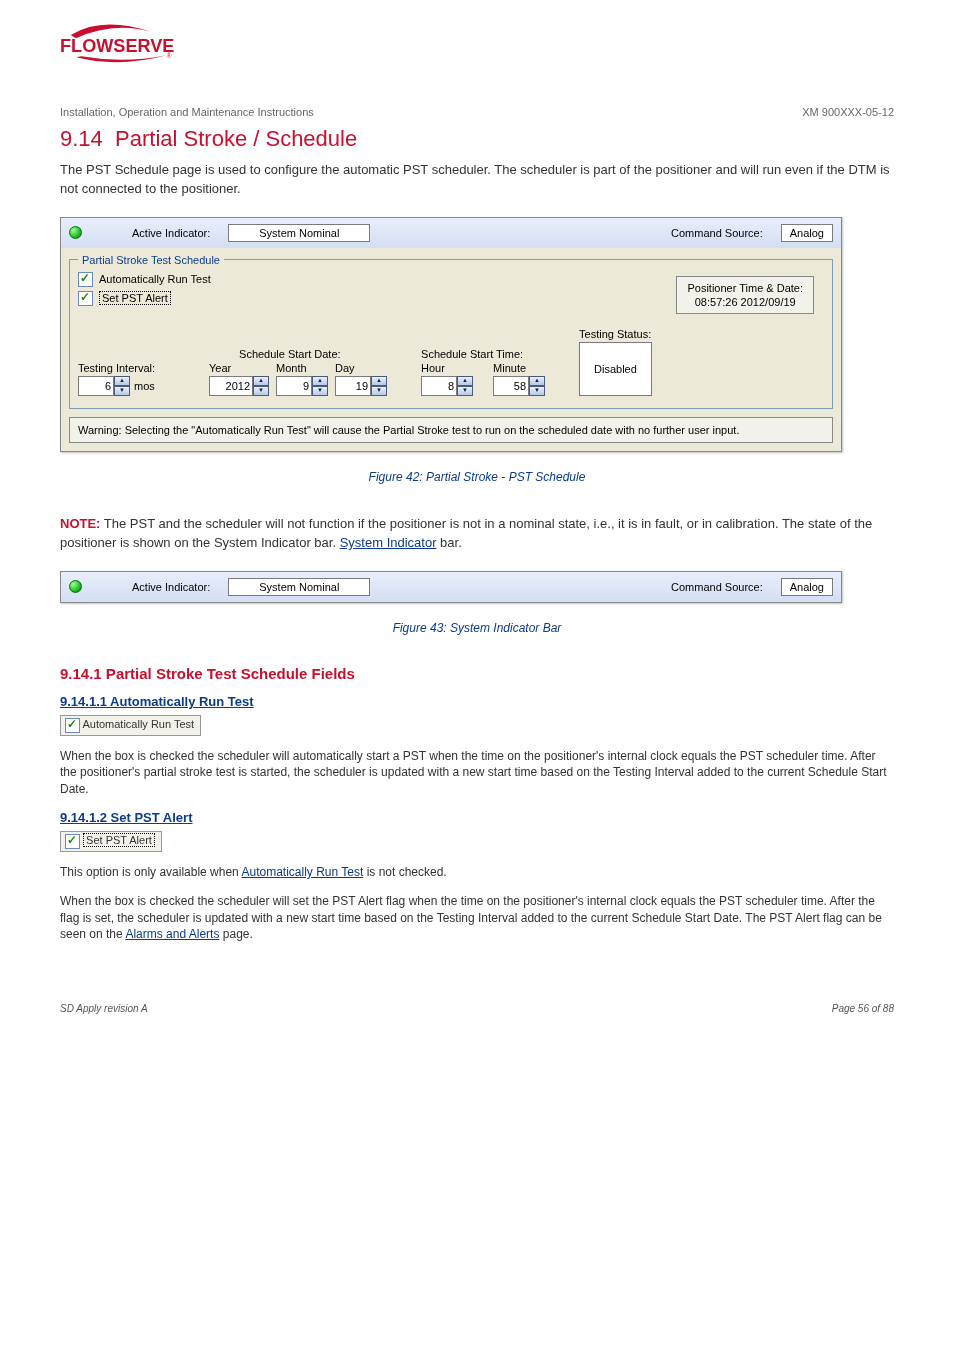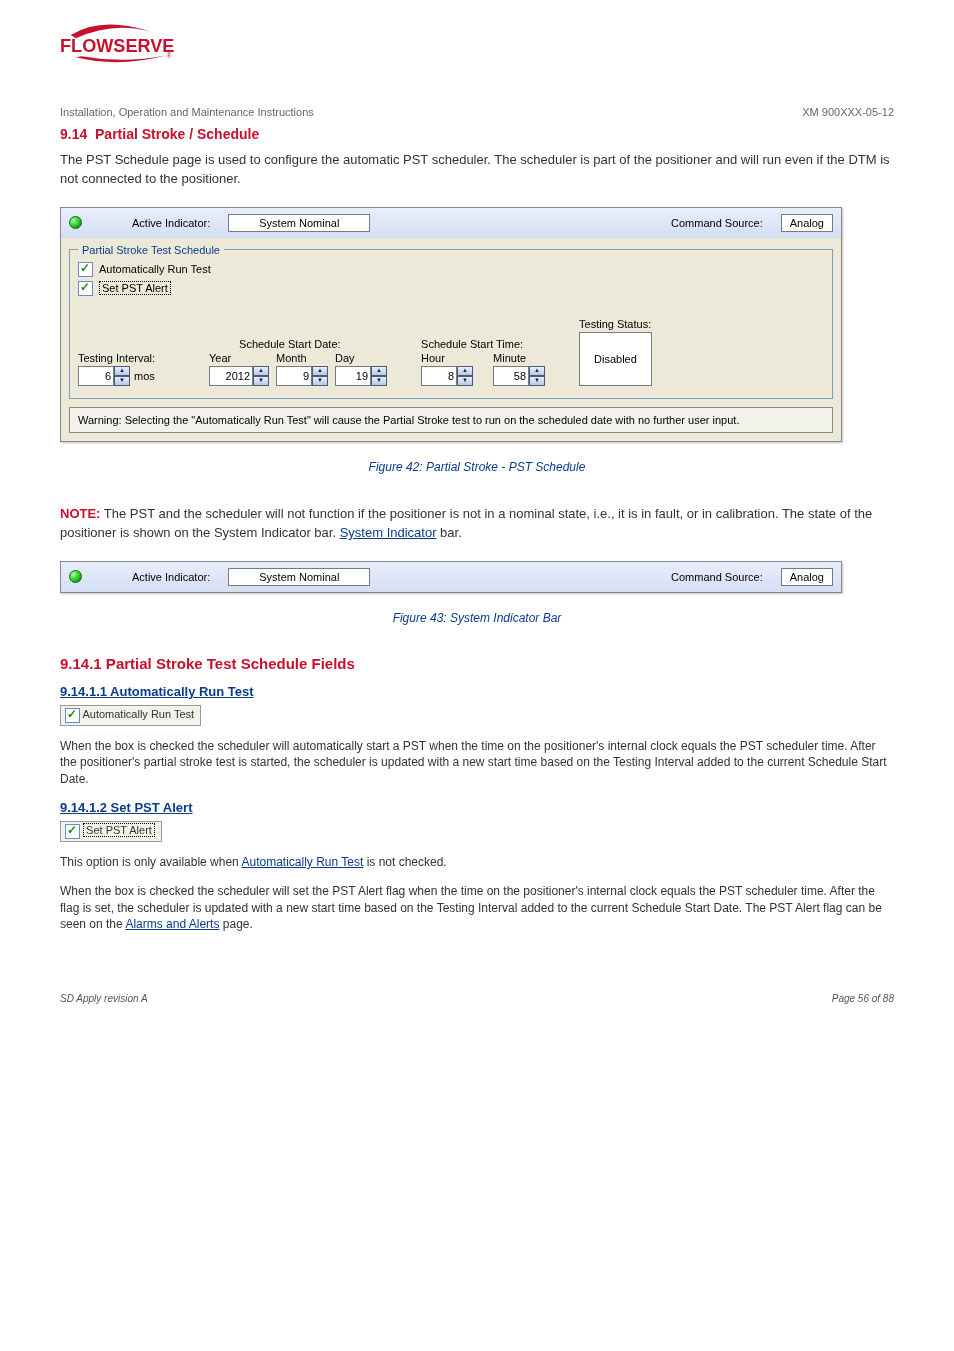--- a/index.html
+++ b/index.html
@@ -16,22 +16,22 @@
   .logo svg { width: 160px; }
   .doc-title-line {
     display:flex;
     justify-content: space-between;
     font-size: 11px;
     color: #666;
     margin-bottom: 8px;
   }
   h2.section-heading {
     color: #c8102e;
-    font-size: 14px;
-    font-weight: bold;
+    font-size: 22px;
+    font-weight: normal;
     margin: 8px 0 4px 0;
   }
   p.body-text {
     font-size: 13px;
     line-height: 1.5;
     margin: 8px 0 18px 0;
   }
   .figure-caption {
     text-align: center;
     font-size: 12px;
@@ -222,20 +222,24 @@
             <span class="mark">✓</span>
           </span>
         <span>Automatically Run Test</span>
       </div>
       <div class="row">
         <span class="checkbox">
             <span class="mark">✓</span>
           </span>
         <span class="dotted-focus">Set PST Alert</span>
       </div>
+      <div class="time-date-box">
+        <div>Positioner Time &amp; Date:</div>
+        <div>08:57:26 2012/09/19</div>
+      </div>
     </div>
 
     <div class="sched-grid">
       <div class="col">
         <span class="lbl">Testing Interval:</span>
         <span class="spin">
           <input value="6" style="">
           <span class="btns">
               <span>▲</span>
               <span>▼</span>

